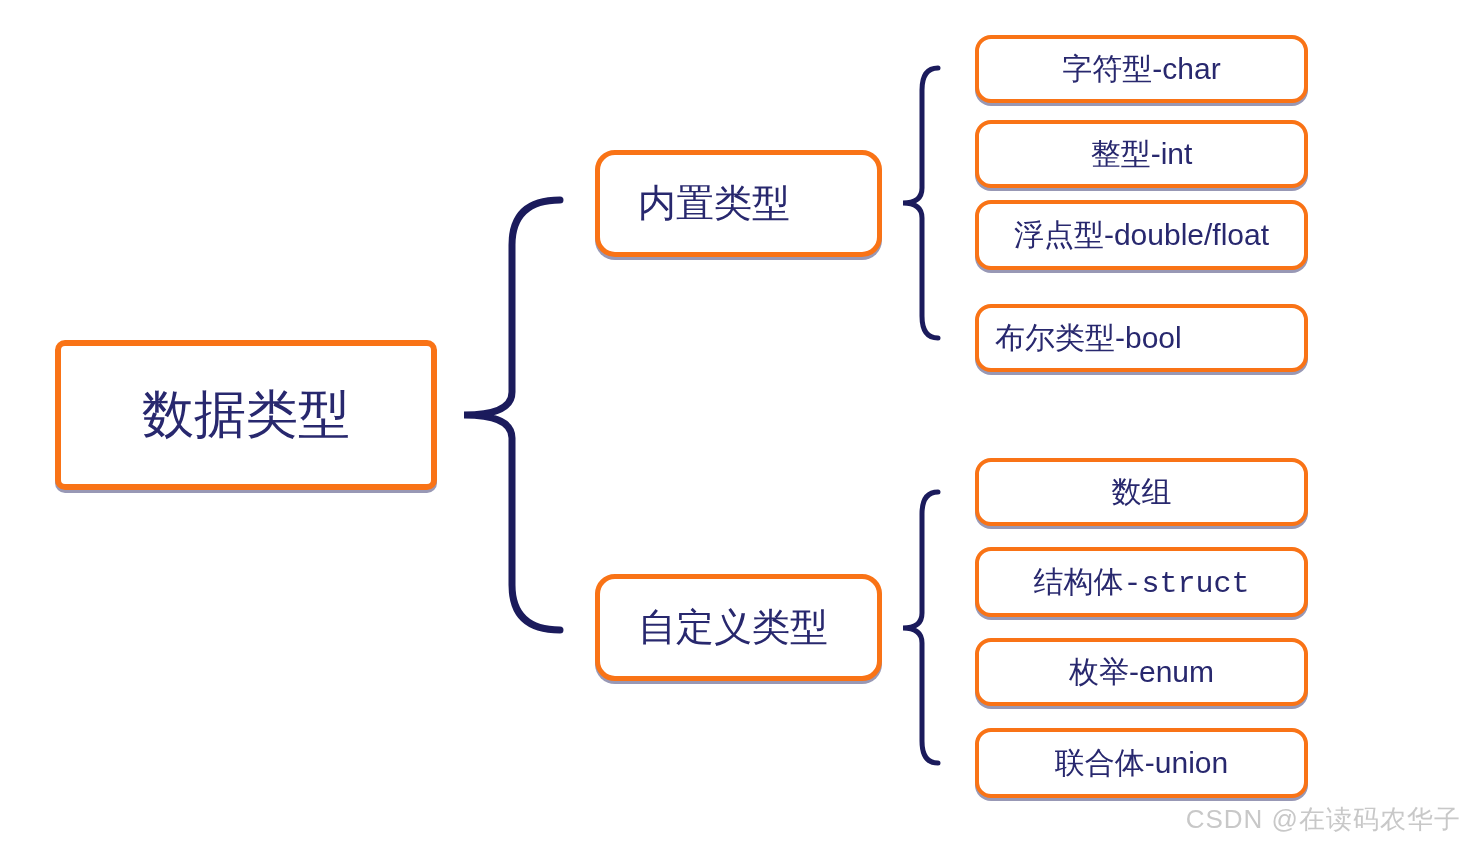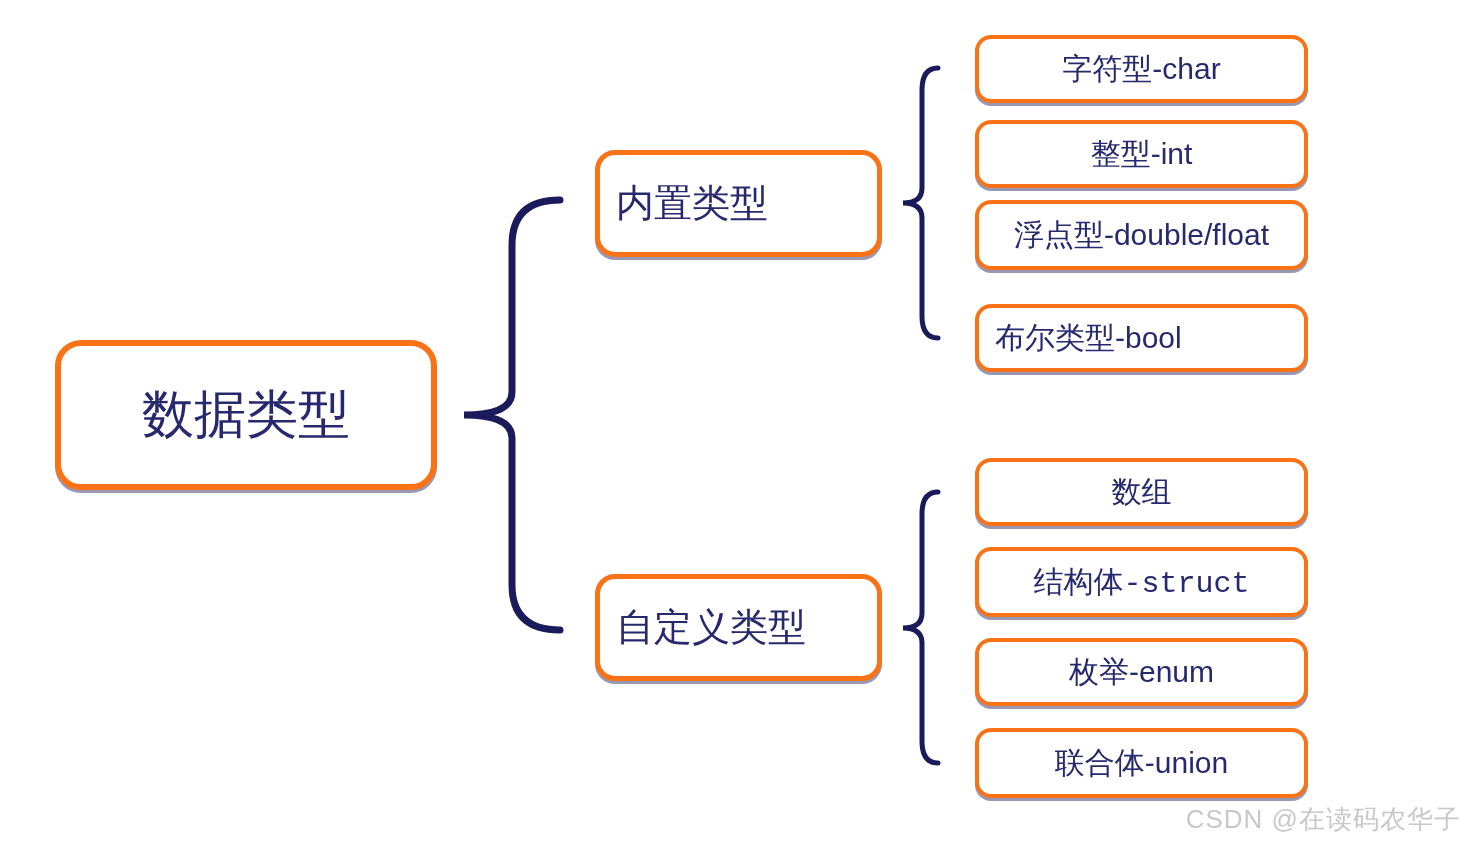--- a/index.html
+++ b/index.html
@@ -9,26 +9,26 @@
   }
   .node {
     position:absolute; box-sizing:border-box; background:#ffffff;
     border:5px solid #f97316; color:#28286e;
     display:flex; align-items:center; justify-content:center;
     box-shadow:0 3px 0 rgba(27,27,92,.45);
     white-space:nowrap;
   }
   .root {
     left:55px; top:340px; width:382px; height:150px;
-    border-width:6px; border-radius:26px; font-size:52px;
+    border-width:6px; border-radius:10px; font-size:52px;
   }
   .branch {
     left:595px; width:287px; height:107px;
     border-radius:20px; font-size:38px;
-    justify-content:flex-start; padding-left:16px;
+    justify-content:flex-start; padding-left:38px;
   }
   .branch.builtin { top:150px; }
   .branch.custom  { top:574px; }
   .leaf {
     left:975px; width:333px; height:68px;
     border-width:4px; border-radius:16px; font-size:30px;
   }
   .leaf.l-char   { top:35px; }
   .leaf.l-int    { top:120px; }
   .leaf.l-float  { top:200px; height:70px; }

